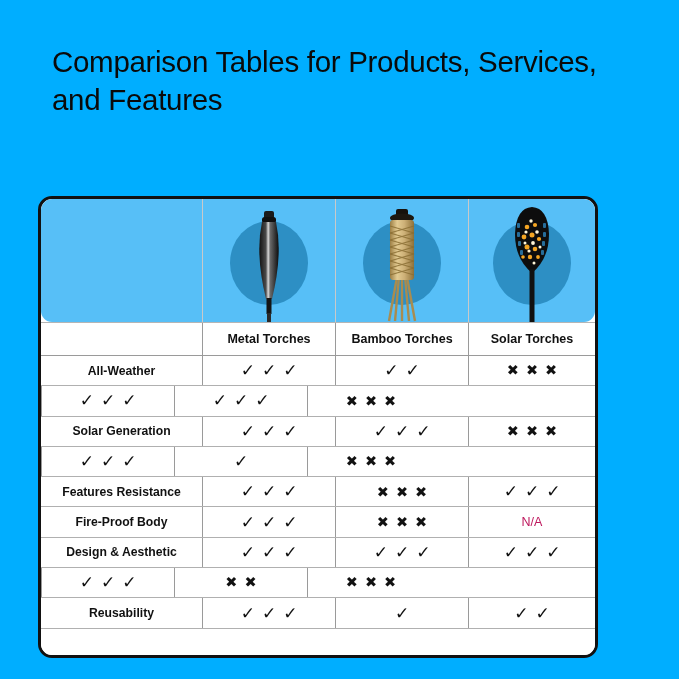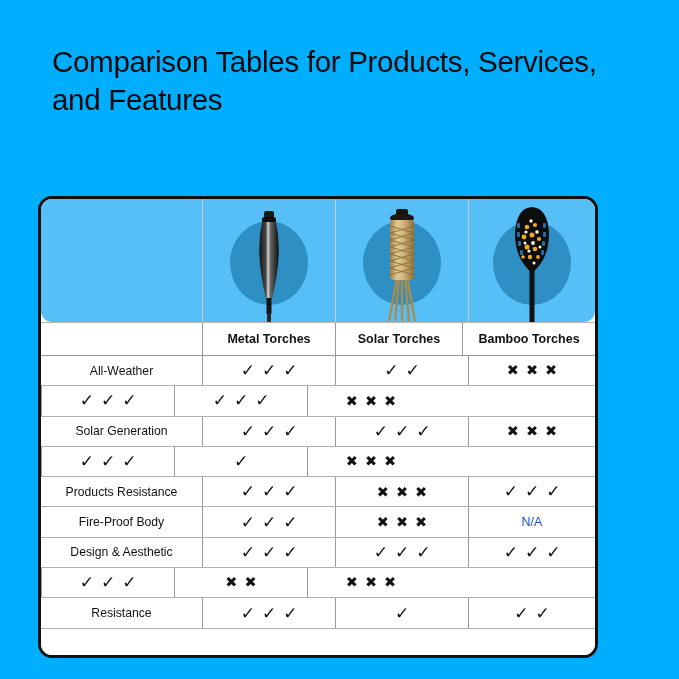--- a/index.html
+++ b/index.html
@@ -112,21 +112,21 @@
   .data-row .cell {
     display: flex;
     align-items: center;
     box-sizing: border-box;
     color: #111;
   }
   .data-row .cell.c0 {
     width: 161px;
     justify-content: center;
     font-size: 12.2px;
-    font-weight: normal;
+    font-weight: bold;
     text-align: right;
   }
   .data-row .cell.c1,
   .data-row .cell.c2 {
     width: 133px;
     justify-content: center;
     border-left: 1px solid #9a9a9a;
   }
   .data-row .cell.c3 {
     width: 127px;
@@ -147,21 +147,21 @@
     font-family: "DejaVu Sans", sans-serif;
   }
   .mark-cross {
     font-size: 14.5px;
     color: #111;
     font-weight: bold;
     font-family: "DejaVu Sans", sans-serif;
   }
   .mark-na {
     font-size: 12.5px;
-    color: #1d4ed8;
+    color: #be185d;
   }
 
   .table-footer {
     height: 34px;
     background: #ffffff;
   }
 </style>
 </head>
 <body>
 
@@ -269,22 +269,22 @@
           <rect x="45" y="42" width="3" height="5" rx="1"></rect>
           <rect x="44" y="51" width="3" height="5" rx="1"></rect>
         </g>
       </svg>
     </div>
   </div>
 
   <div class="label-row">
     <div class="cell c0"></div>
     <div class="cell c1">Metal Torches</div>
+    <div class="cell c2">Bamboo Torches</div>
     <div class="cell c3">Solar Torches</div>
-    <div class="cell c2">Bamboo Torches</div>
   </div>
 
   <div id="rows-container">
       <div class="data-row">
         <div class="cell c0">All-Weather</div>
         <div class="cell c1">
           <div class="marks">
             <span class="mark-check">✓</span>
             <span class="mark-check">✓</span>
             <span class="mark-check">✓</span>
@@ -366,21 +366,21 @@
         </div>
         <div class="cell c3">
           <div class="marks">
             <span class="mark-cross">✖</span>
             <span class="mark-cross">✖</span>
             <span class="mark-cross">✖</span>
           </div>
         </div>
       </div>
       <div class="data-row">
-        <div class="cell c0">Products Resistance</div>
+        <div class="cell c0">Features Resistance</div>
         <div class="cell c1">
           <div class="marks">
             <span class="mark-check">✓</span>
             <span class="mark-check">✓</span>
             <span class="mark-check">✓</span>
           </div>
         </div>
         <div class="cell c2">
           <div class="marks">
             <span class="mark-cross">✖</span>
@@ -458,21 +458,21 @@
         </div>
         <div class="cell c3">
           <div class="marks">
             <span class="mark-cross">✖</span>
             <span class="mark-cross">✖</span>
             <span class="mark-cross">✖</span>
           </div>
         </div>
       </div>
       <div class="data-row">
-        <div class="cell c0">Resistance</div>
+        <div class="cell c0">Reusability</div>
         <div class="cell c1">
           <div class="marks">
             <span class="mark-check">✓</span>
             <span class="mark-check">✓</span>
             <span class="mark-check">✓</span>
           </div>
         </div>
         <div class="cell c2">
           <div class="marks">
             <span class="mark-check">✓</span>

